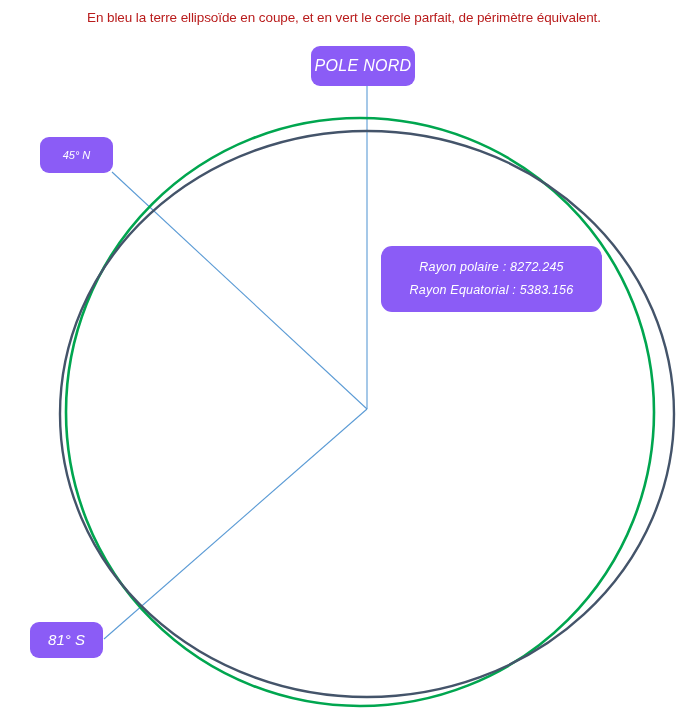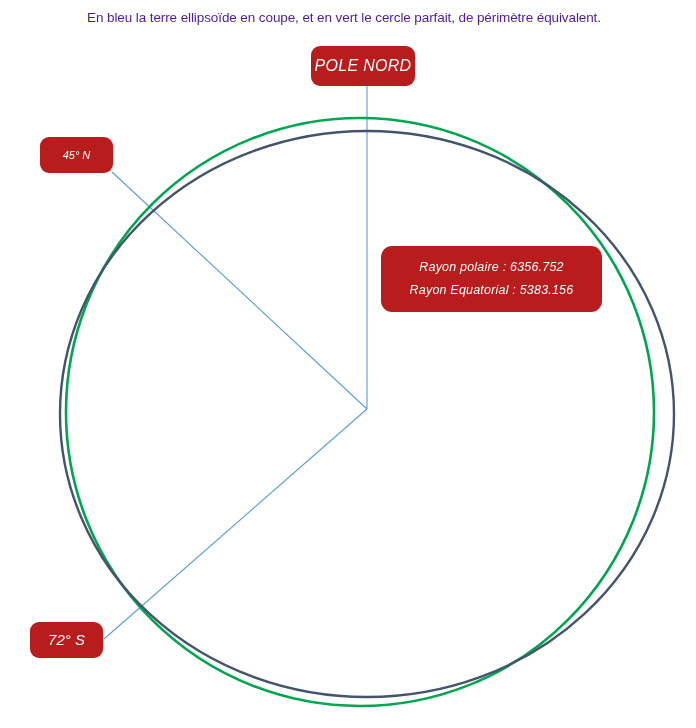--- a/index.html
+++ b/index.html
@@ -19,33 +19,33 @@
     overflow: hidden;
   }
   #caption {
     position: absolute;
     left: 0;
     top: 10px;
     width: 688px;
     text-align: center;
     font-family: "Liberation Sans", sans-serif;
     font-size: 13.5px;
-    color: #4c1d95;
+    color: #b91c1c;
     letter-spacing: -0.1px;
     white-space: nowrap;
   }
   #figure {
     position: absolute;
     left: 0;
     top: 0;
   }
   .callout {
     position: absolute;
     box-sizing: border-box;
-    background: #b91c1c;
+    background: #8b5cf6;
     border-radius: 9px;
     color: #ffffff;
     font-family: "Liberation Sans", sans-serif;
     font-style: italic;
     display: flex;
     align-items: center;
     justify-content: center;
     text-align: center;
     line-height: 1.35;
   }
@@ -108,21 +108,21 @@
 
   <div class="callout" id="callout-pole-nord">
     <span>POLE NORD</span>
   </div>
 
   <div class="callout" id="callout-45n">
     <span>45° N</span>
   </div>
 
   <div class="callout" id="callout-45s">
-    <span>72° S</span>
+    <span>81° S</span>
   </div>
 
   <div class="callout" id="callout-rayons">
-    <span class="line">Rayon polaire : 6356.752</span>
+    <span class="line">Rayon polaire : 8272.245</span>
     <span class="line">Rayon Equatorial : 5383.156</span>
   </div>
 
 </div>
 
 </body></html>

